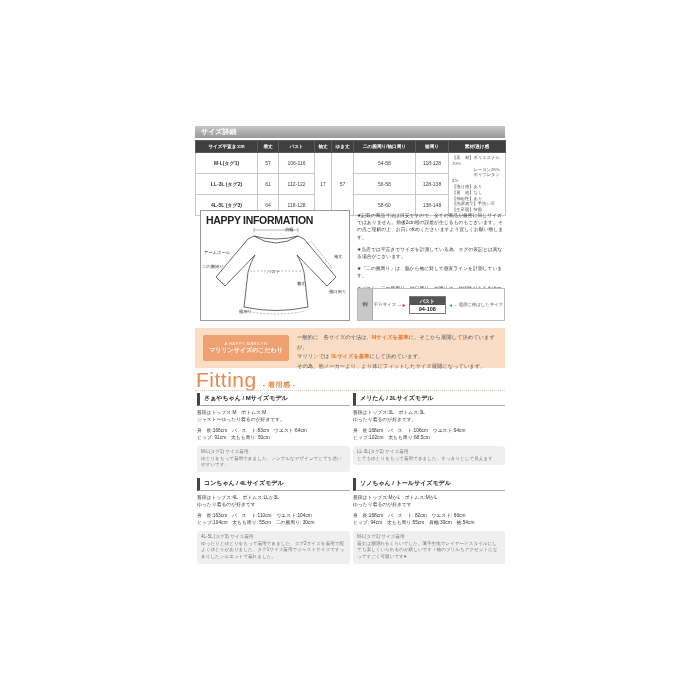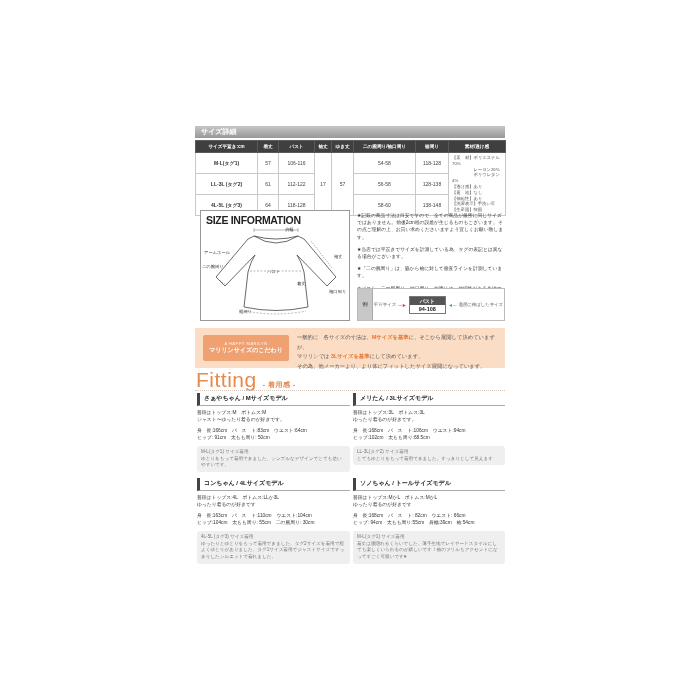--- a/index.html
+++ b/index.html
@@ -126,21 +126,21 @@
       <td class="szname">4L-5L (タグ3)</td>
       <td>64</td>
       <td>118-128</td>
       <td>58-60</td>
       <td>138-148</td>
     </tr>
   </tbody>
     </table>
 
   <div class="abs sinfo-box">
-    <div class="abs sinfo-title">SIZE INFORMATION</div>
+    <div class="abs sinfo-title">HAPPY INFORMATION</div>
     <svg class="abs" style="left:0;top:16px;" width="150" height="93" viewBox="0 0 150 93">
       <g fill="none" stroke="#444" stroke-width="0.8" stroke-linejoin="round">
         <path d="M53,9 Q75,23 97,9"></path>
         <path d="M53,9 Q75,15 97,9"></path>
         <path d="M53,9 L47,12 L15,50 L24,59 L54,28"></path>
         <path d="M97,9 L103,12 L135,50 L126,59 L96,28"></path>
         <path d="M54,28 Q50,34 47,45 L43,80 Q75,87 107,80 L103,45 Q100,34 96,28"></path>
       </g>
       <g stroke="#888" stroke-width="0.6">
         <line x1="53" y1="3" x2="97" y2="3"></line>

